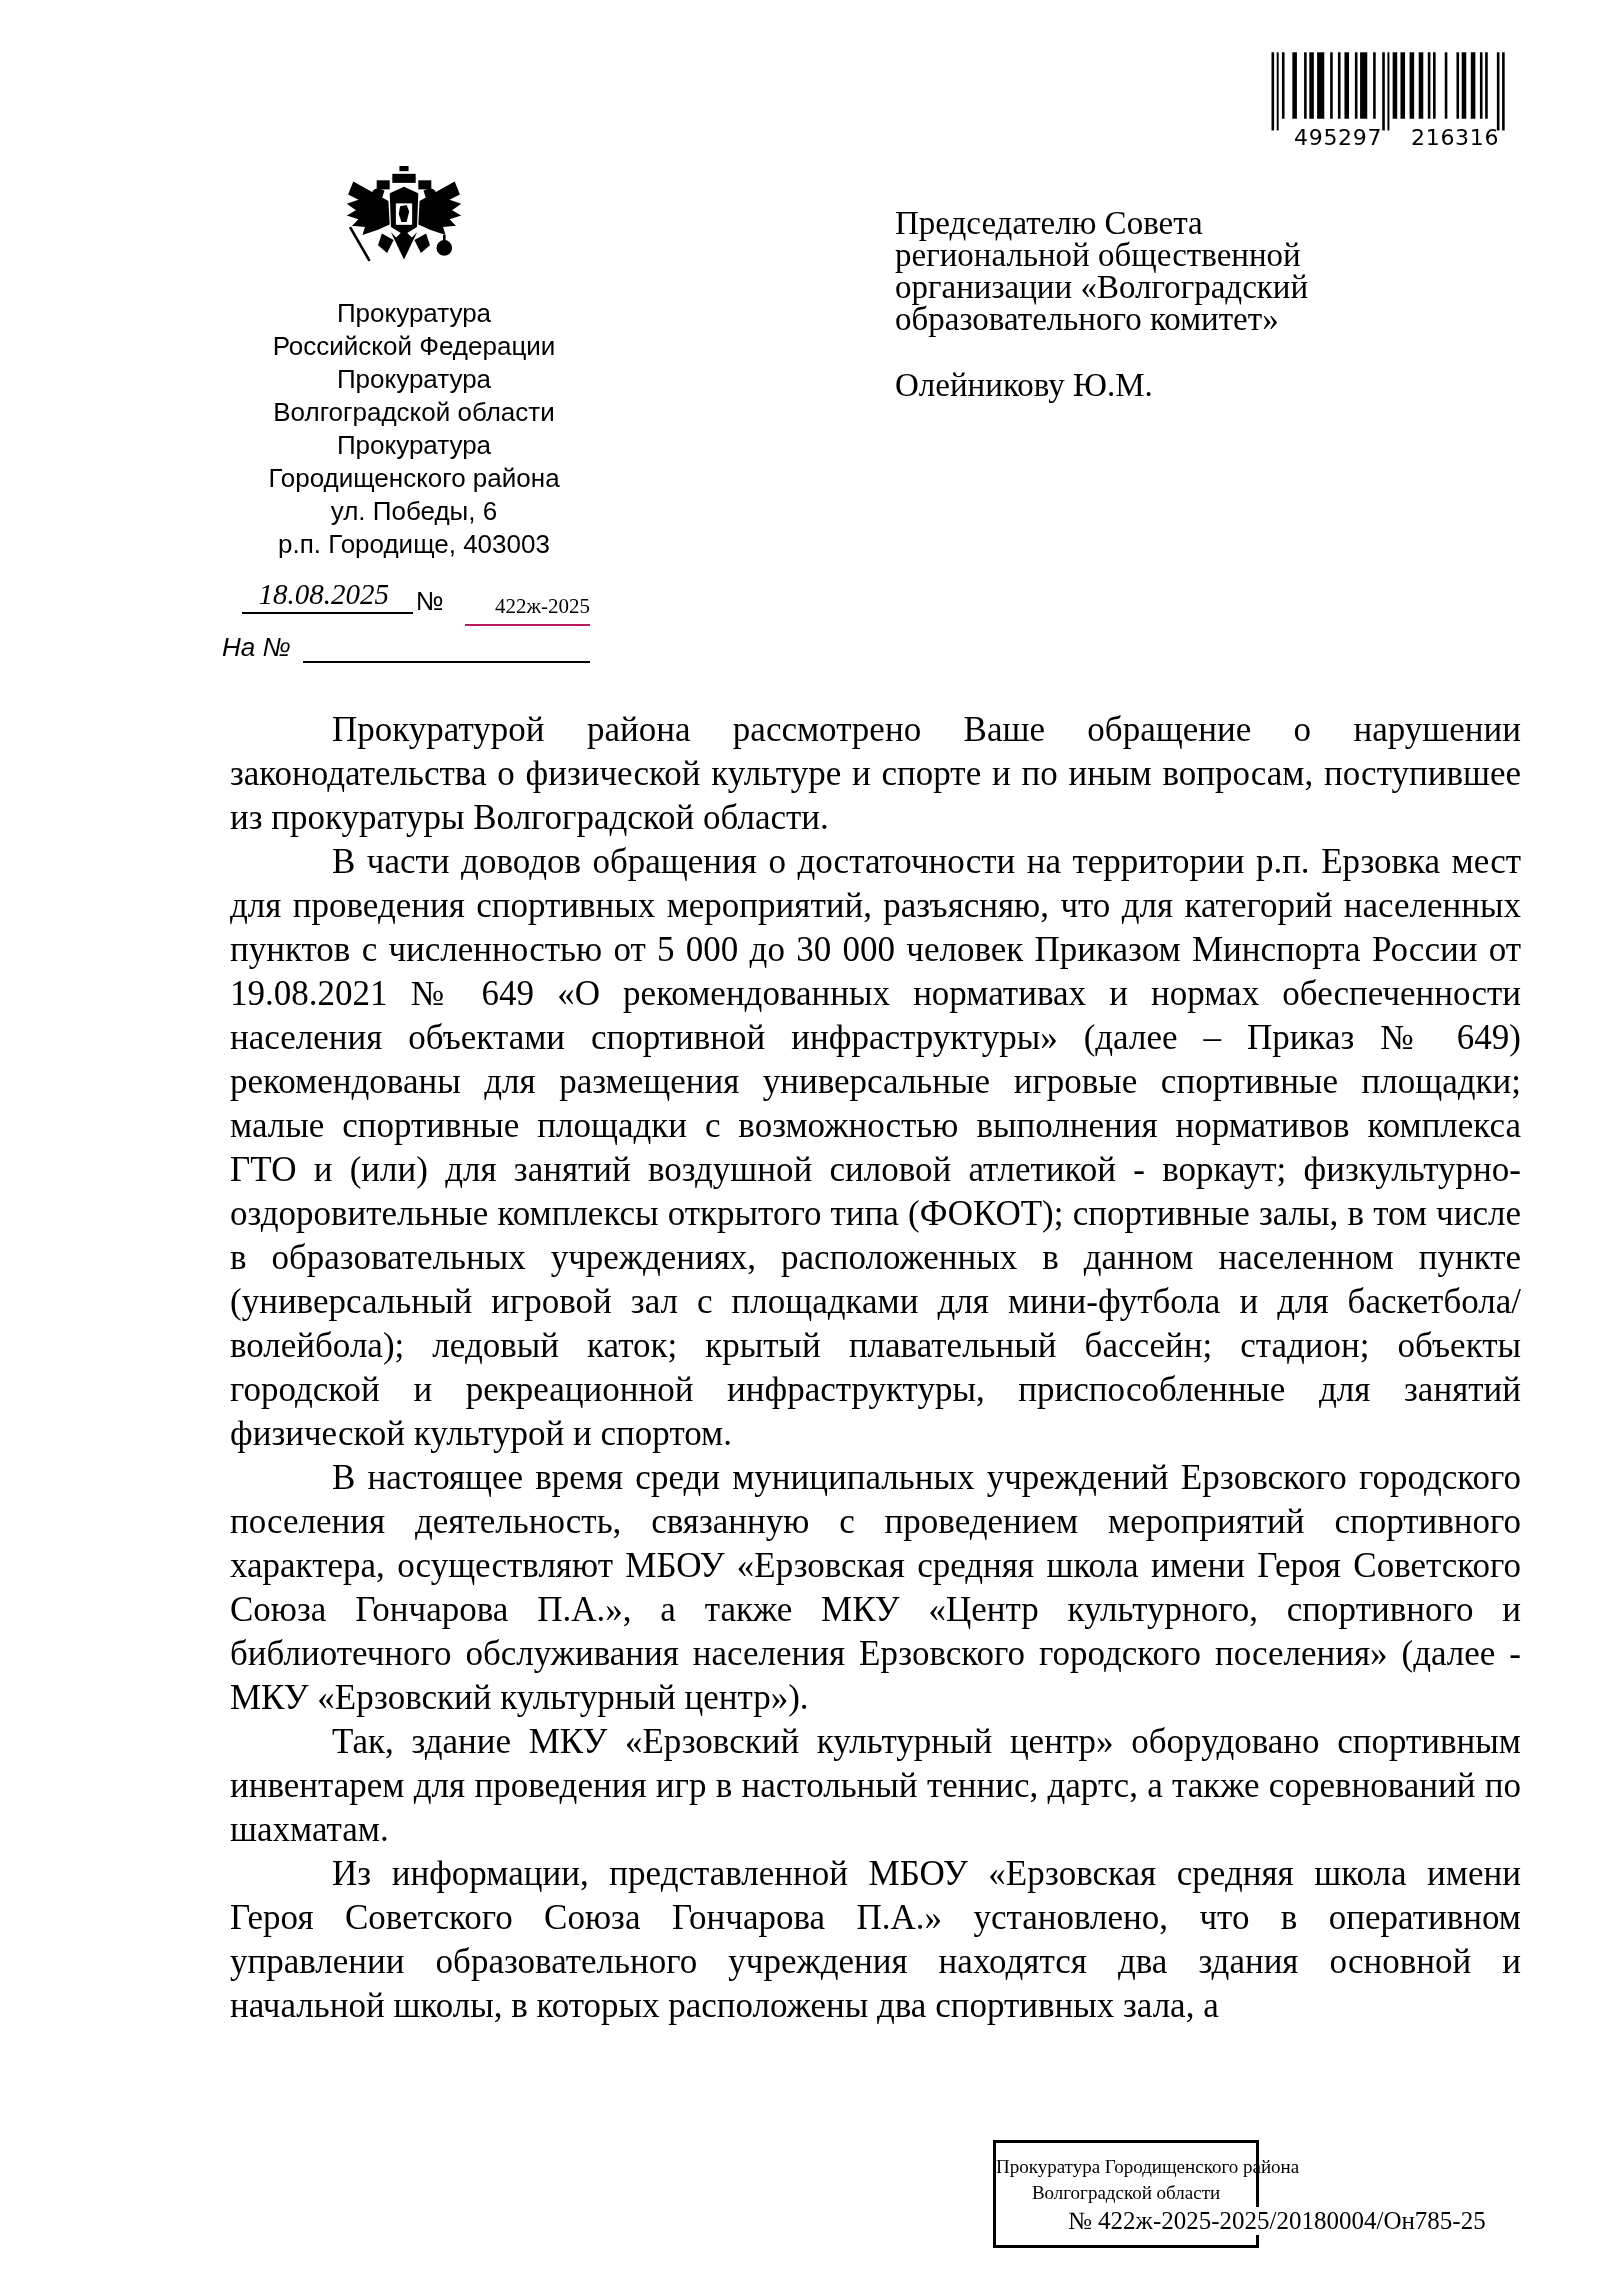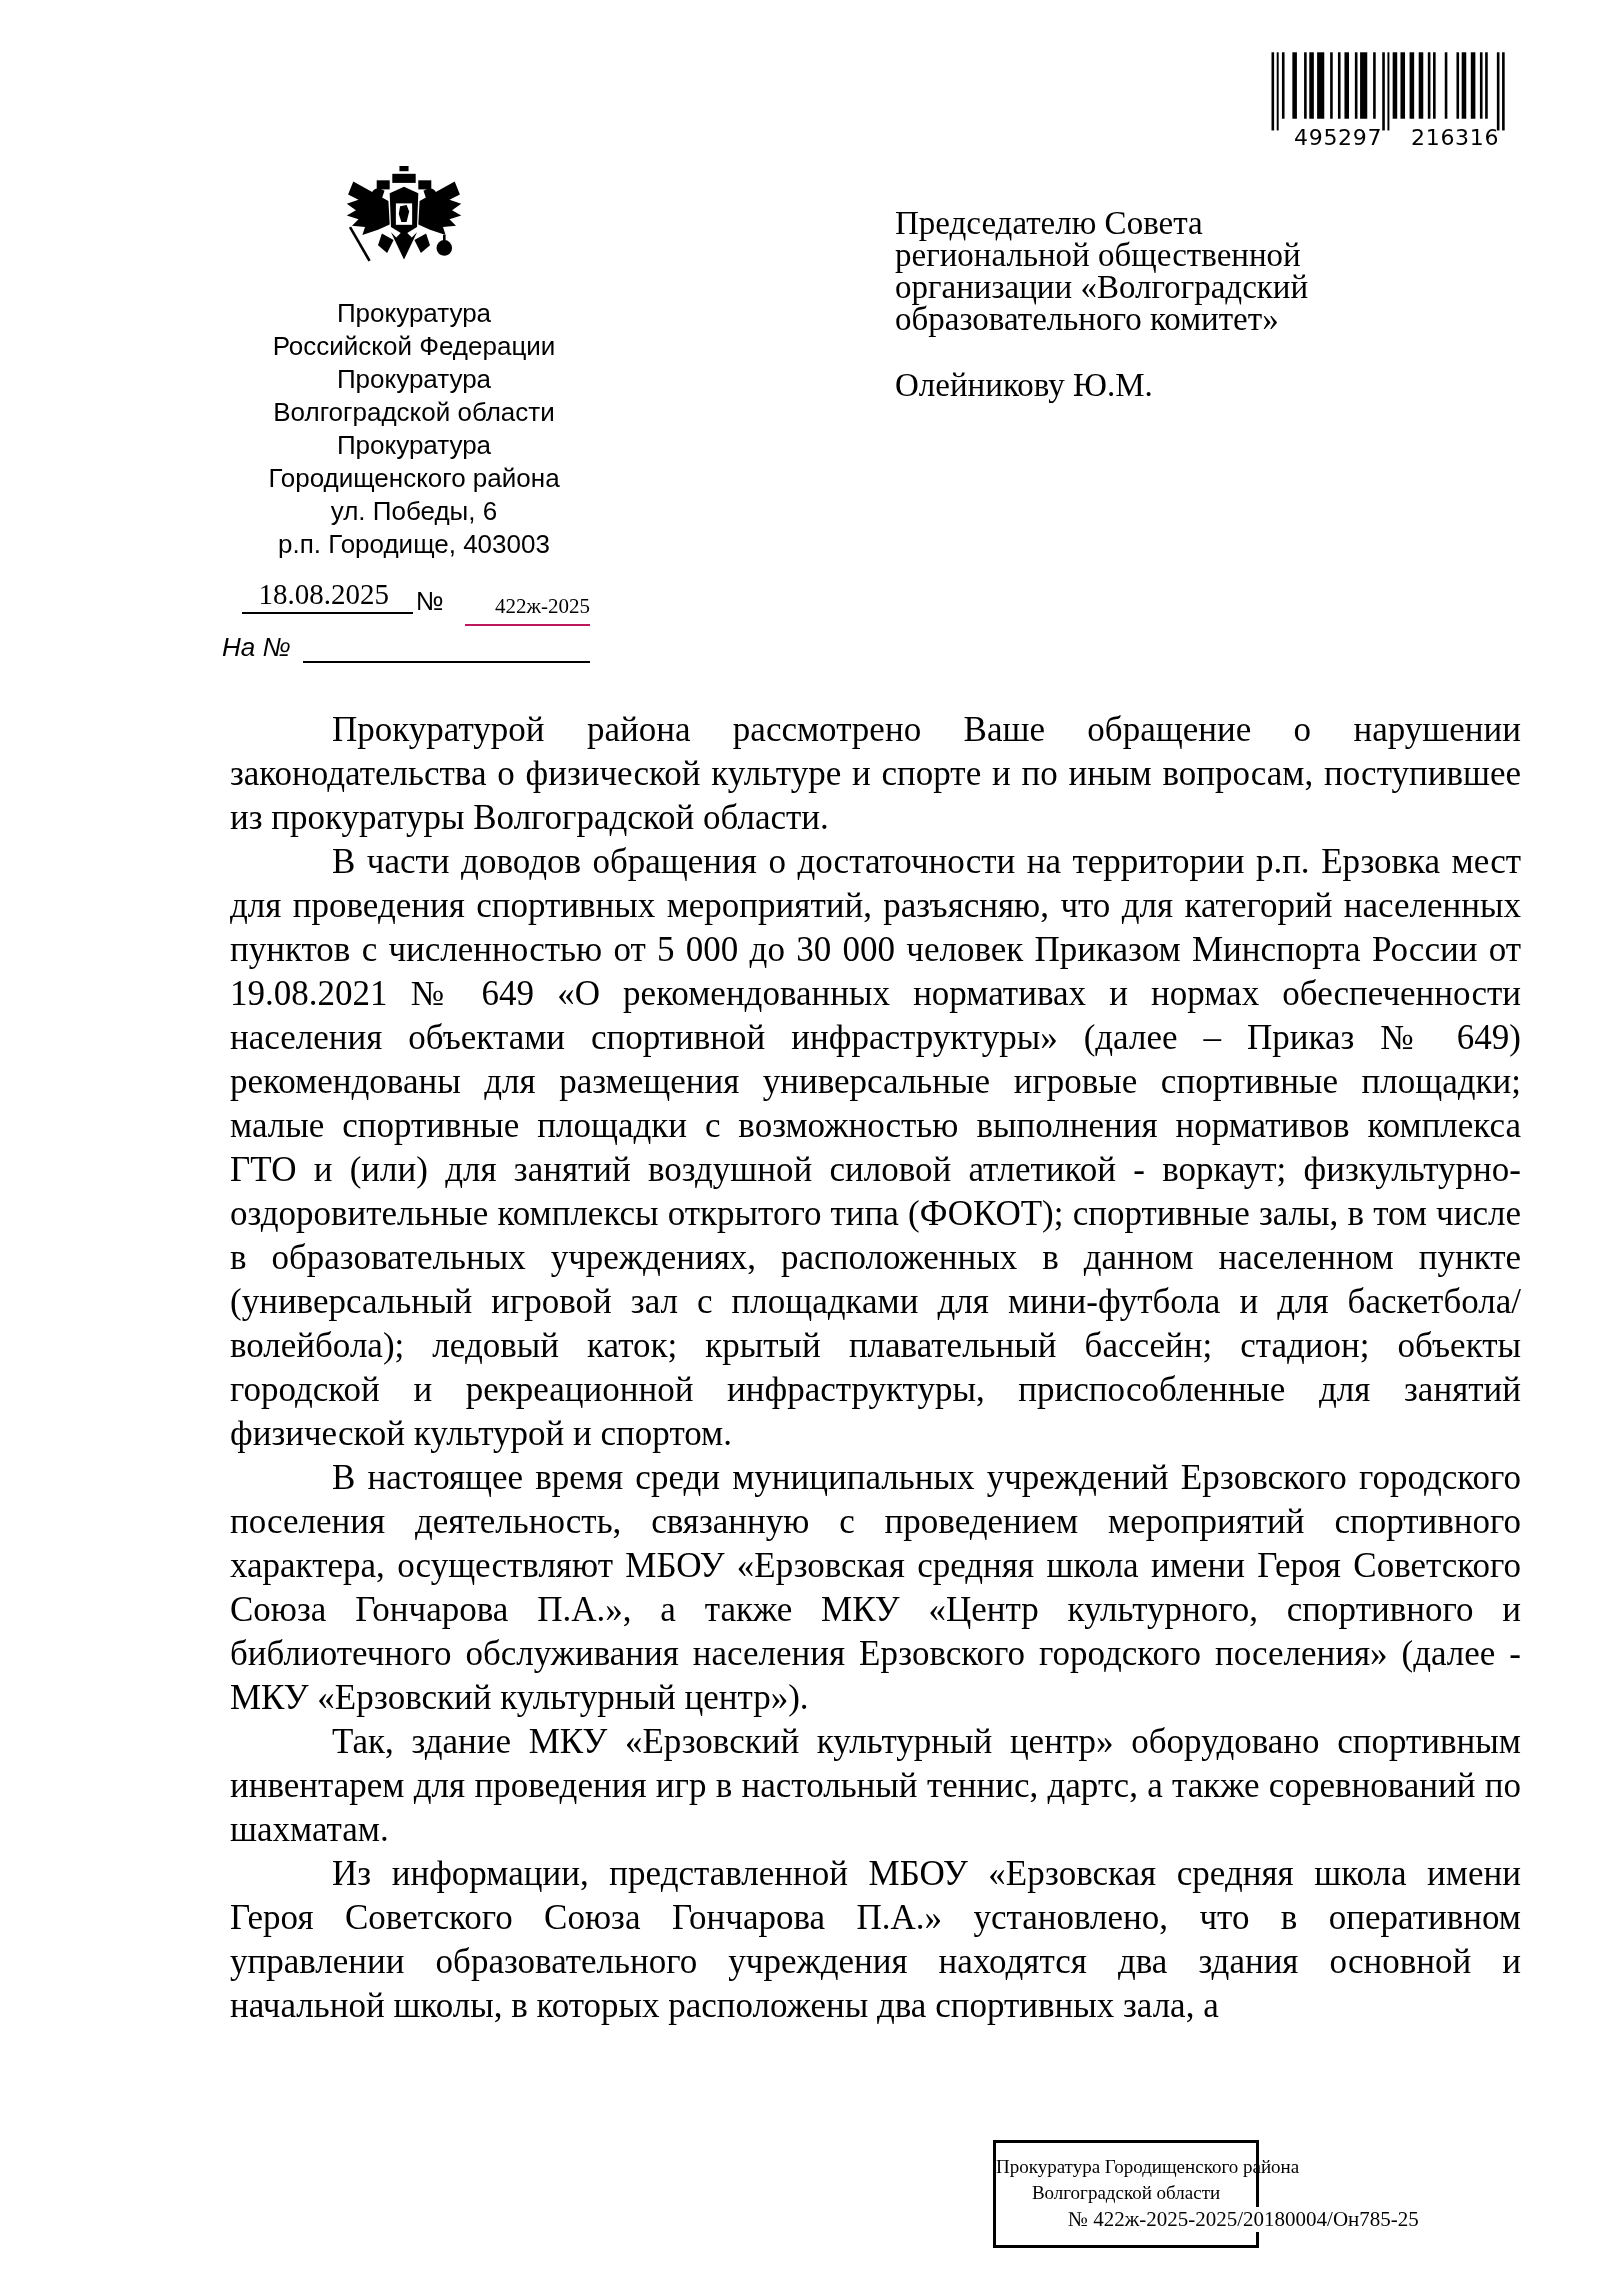--- a/index.html
+++ b/index.html
@@ -15,41 +15,41 @@
 
   
   #emblem { position: absolute; left: 339px; top: 162px; width: 130px; height: 112px; }
 
   
   #sender { position: absolute; left: 225px; top: 297px; width: 378px; text-align: center; font-size: 26px; line-height: 33px; }
   #sender div { white-space: nowrap; }
 
   
   #regline { position: absolute; left: 222px; top: 577px; width: 391px; height: 39px; }
-  #regline .date { position: absolute; left: 19.6px; top: 0; width: 171px; border-bottom: 2px solid #000; font-size: 29px; line-height: 35px; padding-left: 17px; box-sizing: border-box; }
+  #regline .date { position: absolute; left: 19.6px; top: 0; width: 171px; border-bottom: 2px solid #000; font-size: 29px; line-height: 35px; padding-left: 17px; box-sizing: border-box; font-style: italic; }
   #regline .nosign { position: absolute; left: 194px; top: 9px; font-size: 26px; }
   #regline .num { position: absolute; left: 243px; top: 12px; width: 125px; border-bottom: 2px solid #be185d; font-size: 21px; line-height: 35px; text-align: right; }
   #reply { position: absolute; left: 222px; top: 627px; width: 391px; height: 39px; }
   #reply .lbl { position: absolute; left: 0; top: 3px; font-size: 26px; line-height: 35px; font-style: italic; }
   #reply .line { position: absolute; left: 81px; top: 0; width: 287px; height: 34px; border-bottom: 2px solid #000; }
 
   
   #addressee { position: absolute; left: 895px; top: 207px; width: 587px; font-size: 33px; line-height: 32px; }
   #addressee .name { margin-top: 34px; }
   #addressee .email { margin-top: 34px; }
 
   
   #body { position: absolute; left: 230px; top: 708px; width: 1291px; font-size: 35px; line-height: 44px; text-align: justify; }
   #body p { margin: 0; text-indent: 102px; }
 
   
   #stamp { position: absolute; left: 993px; top: 2140px; width: 266px; height: 108px; border: 3.9px solid #000; box-sizing: border-box; }
   #stamp .l1 { position: absolute; top: 13px; left: 0; width: 100%; text-align: right; font-size: 19px; white-space: nowrap; }
   #stamp .l2 { position: absolute; top: 39px; left: 0; width: 100%; text-align: center; font-size: 19px; white-space: nowrap; }
-  #stamp .l3 { position: absolute; top: 64px; left: 72px; font-size: 21px; white-space: nowrap; background: #fff; padding-right: 2.6px; }
+  #stamp .l3 { position: absolute; top: 64px; left: 72px; font-size: 25px; white-space: nowrap; background: #fff; padding-right: 2.6px; }
 </style>
 </head>
 <body>
 
 <div id="barcode">
   <svg id="barcode-svg" width="254" height="82" viewBox="0 0 390 125">
       <rect x="10" y="0" width="4" height="120" fill="#000"></rect>
       <rect x="18" y="0" width="3" height="120" fill="#000"></rect>
       <rect x="26" y="0" width="4" height="102" fill="#000"></rect>
       <rect x="42" y="0" width="7" height="102" fill="#000"></rect>

